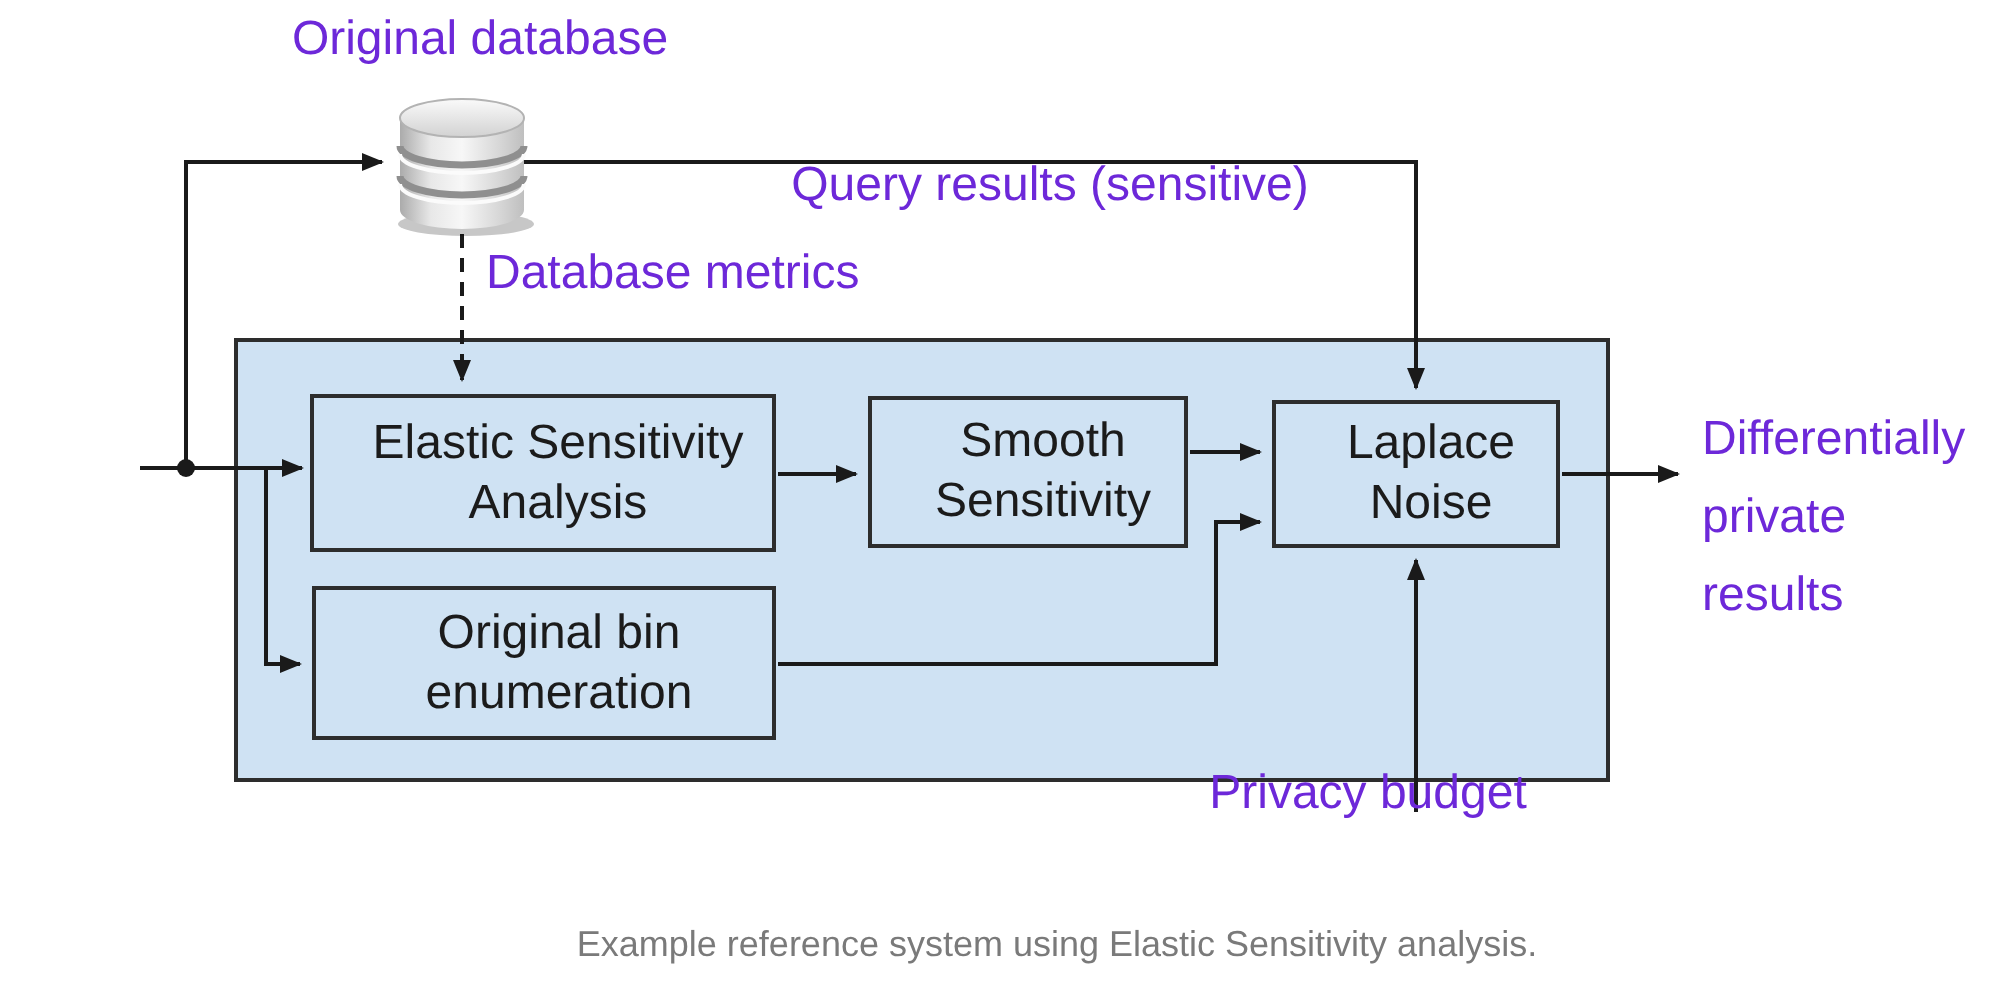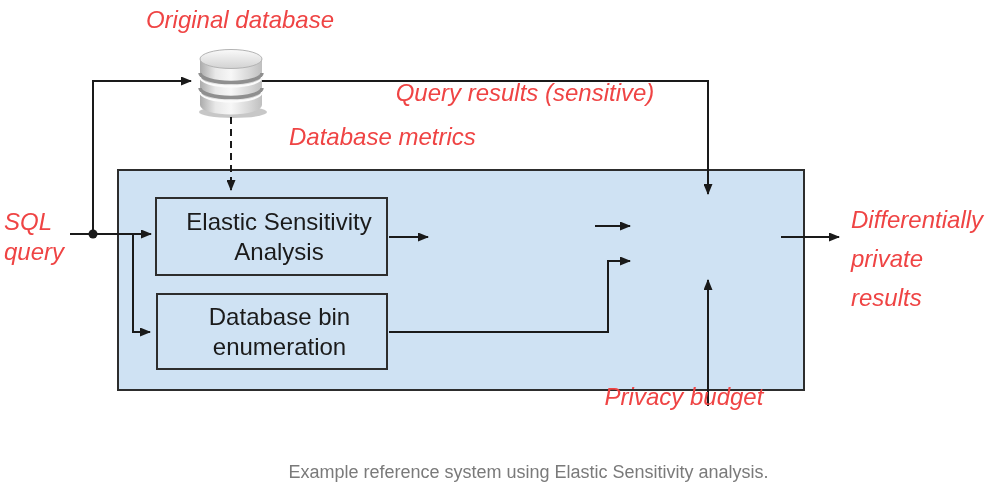--- a/index.html
+++ b/index.html
@@ -3,43 +3,42 @@
 <meta charset="utf-8">
 <style>
   html,body{margin:0;padding:0;background:#ffffff;}
   .stage{
     position:relative;width:1001px;height:497px;overflow:hidden;
     background:#ffffff;
     font-family:"Liberation Sans","DejaVu Sans",sans-serif;
     color:#1b1b1b;
   }
   .lbl{
-    position:absolute;font-size:24px;line-height:28px;color:#ef4444;
+    position:absolute;font-size:24px;line-height:28px;color:#6d28d9;
     white-space:nowrap;
-    font-style:italic;
   }
   .pre{white-space:pre-line;}
   .center{text-align:center;}
   svg.layer{position:absolute;left:0;top:0;width:1001px;height:497px;}
   .boundary{
     position:absolute;left:117px;top:169px;width:688px;height:222px;
     background:#cfe2f3;border:2px solid #2d2d2d;box-sizing:border-box;
   }
   .node{
     position:absolute;background:#cfe2f3;border:2px solid #2d2d2d;
     box-sizing:border-box;display:flex;align-items:center;justify-content:center;
     text-align:center;font-size:24px;line-height:30px;white-space:pre-line;padding-left:15px;
   }
   #node-elastic{left:155px;top:197px;width:233px;height:79px;}
   #node-smooth{left:434px;top:198px;width:160px;height:76px;}
   #node-laplace{left:636px;top:200px;width:144px;height:74px;}
   #node-histogram{left:156px;top:293px;width:232px;height:77px;}
   #lbl-original-database{left:90px;top:6px;width:300px;}
   #lbl-query-results{left:330px;top:47px;width:390px;margin-top:32px;}
-  #lbl-database-metrics{left:243px;top:123px;margin-left:46px;}
+  #lbl-database-metrics{left:243px;top:123px;}
   #lbl-sql-query{left:4px;top:207px;line-height:30px;}
   #lbl-diff-results{left:851px;top:200px;line-height:39px;}
   #lbl-privacy-budget{left:588px;top:383px;width:192px;}
   .caption{
     position:absolute;left:0;top:460px;width:100%;text-align:center;
     font-size:18px;line-height:24px;color:#7a7a7a;white-space:nowrap;padding-left:28px;
   }
 </style>
 </head>
 <body>
@@ -108,29 +107,35 @@
       <path d="M200,88 A31,9.5 0 0 0 262,88" stroke="#8f8f8f" stroke-width="3.5" fill="none"></path>
       <path d="M200,92 A31,9.5 0 0 0 262,92" stroke="#fbfbfb" stroke-width="2" fill="none"></path>
       <ellipse cx="231" cy="59" rx="31" ry="9.5" fill="url(#cylTop)" stroke="#b3b3b3" stroke-width="1"></ellipse>
     </g>
   </svg>
 
   <div class="node" id="node-elastic">
     <span>Elastic Sensitivity
 Analysis</span>
   </div>
+  <div class="node" id="node-smooth">
+    <span>Smooth
+Sensitivity</span>
+  </div>
+  <div class="node" id="node-laplace">
+    <span>Laplace
+Noise</span>
+  </div>
   <div class="node" id="node-histogram">
-    <span>Database bin
+    <span>Original bin
 enumeration</span>
   </div>
 
   <div class="lbl center" id="lbl-original-database">Original database</div>
   <div class="lbl center" id="lbl-query-results">Query results (sensitive)</div>
   <div class="lbl" id="lbl-database-metrics">Database metrics</div>
-  <div class="lbl pre" id="lbl-sql-query">SQL
-query</div>
   <div class="lbl pre" id="lbl-diff-results">Differentially
 private
 results</div>
   <div class="lbl center" id="lbl-privacy-budget">Privacy budget</div>
 
   <div class="caption">Example reference system using Elastic Sensitivity analysis.</div>
 </div>
 
 </body></html>

